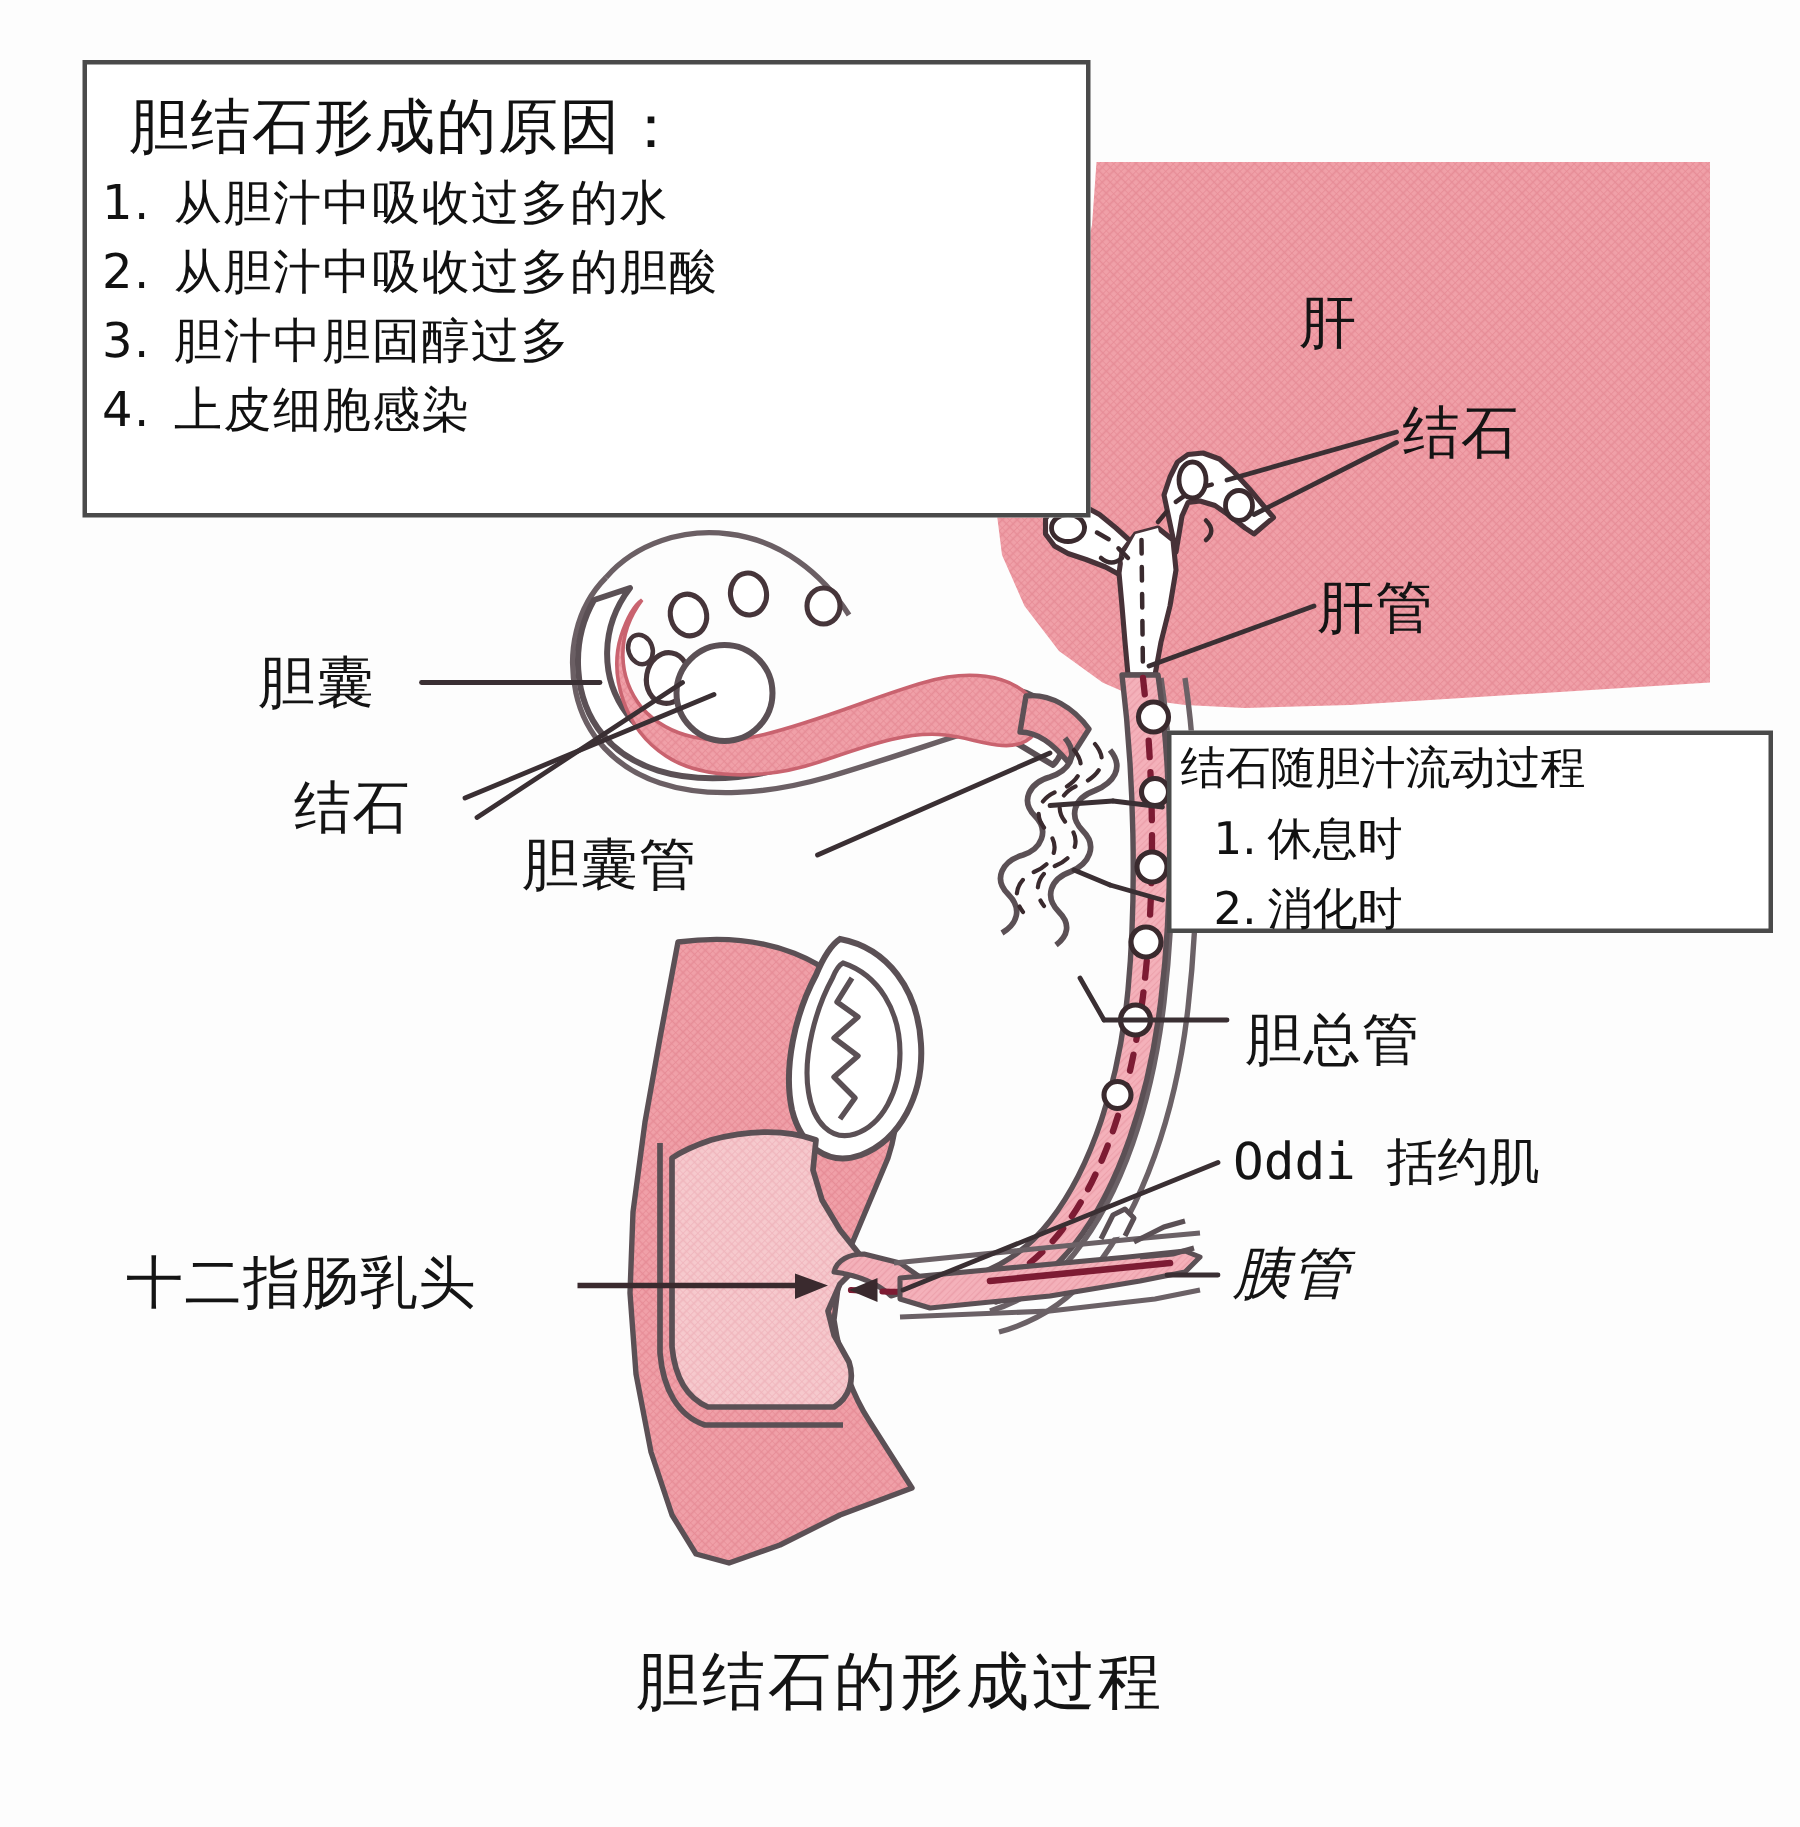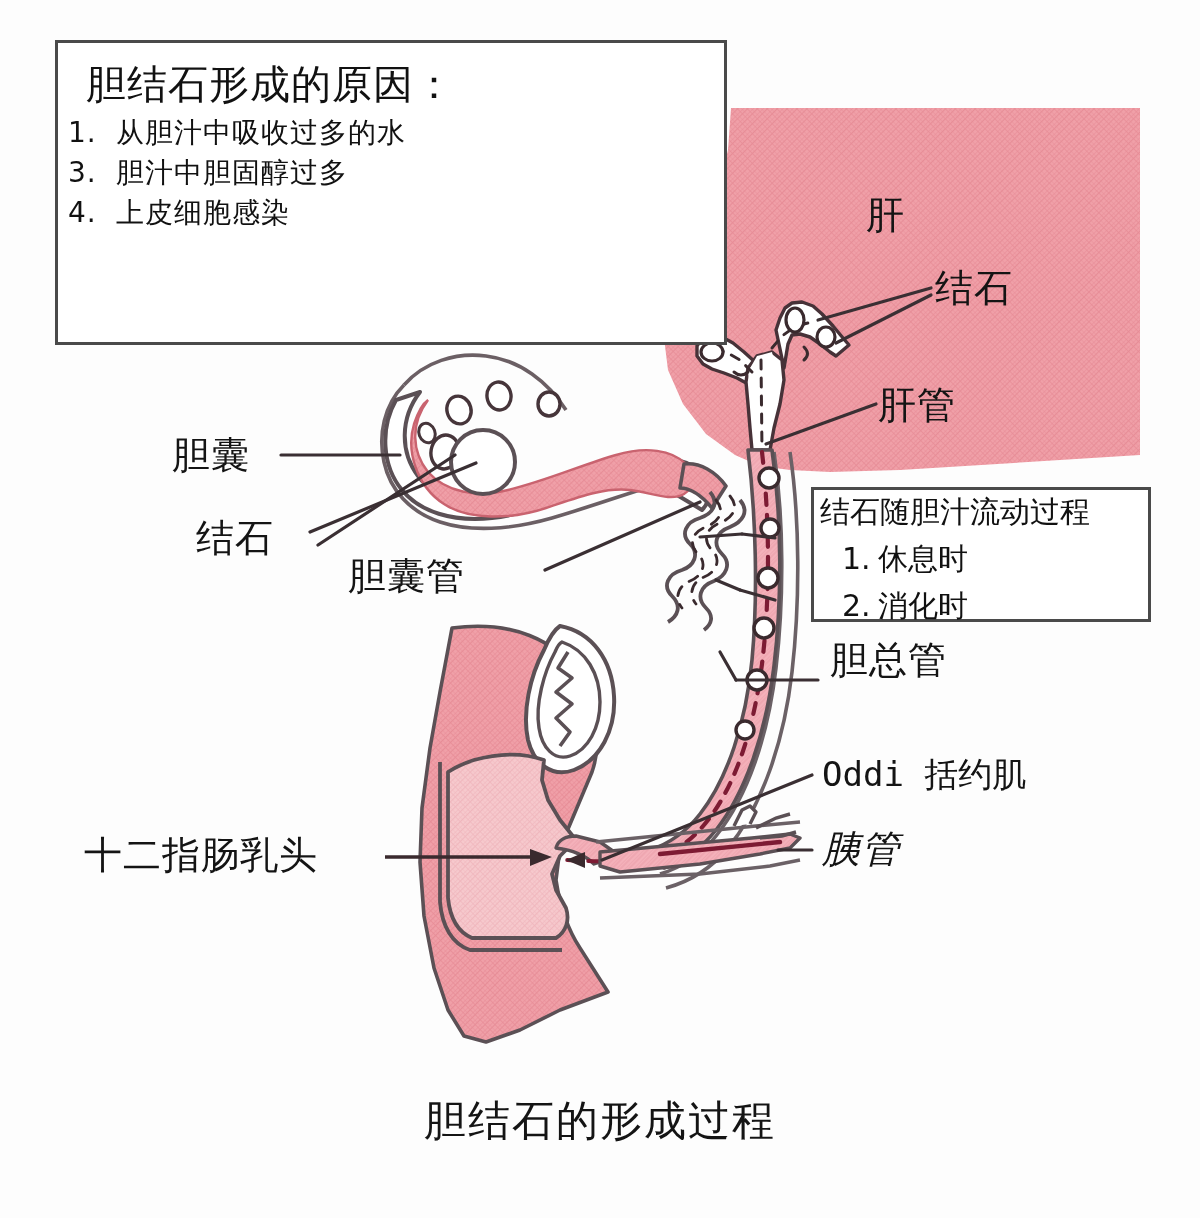--- a/index.html
+++ b/index.html
@@ -43,34 +43,34 @@
     margin: 4px 16px 2px 28px;
     letter-spacing: 1px;
     white-space: nowrap;
   }
   #causes-box ol {
     list-style: none;
     margin: 0;
     padding: 0;
   }
   #causes-box li {
-    font-size: 28px;
+    font-size: 32px;
     color: #111;
     white-space: nowrap;
     margin: 2px 0 2px 10px;
     letter-spacing: 1px;
   }
   #causes-box li .num {
     display: inline-block;
     min-width: 48px;
   }
   #flow-box {
-    left: 811px;
+    left: 778px;
     top: 487px;
-    width: 340px;
+    width: 404px;
     height: 135px;
     padding: 0;
   }
   #flow-box .hdr {
     font-size: 30px;
     color: #111;
     margin: 2px 0 0 6px;
     white-space: nowrap;
     letter-spacing: 0px;
   }
@@ -423,20 +423,23 @@
     </g>
   </svg>
 
   <div class="txtbox" id="causes-box">
     <div class="hdr">胆结石形成的原因：</div>
     <ol>
       <li>
         <span class="num">1.</span><span>从胆汁中吸收过多的水</span>
       </li>
       <li>
+        <span class="num">2.</span><span>从胆汁中吸收过多的胆酸</span>
+      </li>
+      <li>
         <span class="num">3.</span><span>胆汁中胆固醇过多</span>
       </li>
       <li>
         <span class="num">4.</span><span>上皮细胞感染</span>
       </li>
     </ol>
   </div>
 
   <div class="txtbox" id="flow-box">
     <div class="hdr">结石随胆汁流动过程</div>
@@ -455,21 +458,21 @@
   <div class="lbl" style="left:935px; top:263px;">结石</div>
 
   <div class="lbl" style="left:878px; top:380px;">肝管</div>
 
   <div class="lbl" style="left:172px; top:430px;">胆囊</div>
 
   <div class="lbl" style="left:196px; top:513px;">结石</div>
 
   <div class="lbl" style="left:348px; top:551px;">胆囊管</div>
 
-  <div class="lbl" style="left:830px; top:635px;">胆总管</div>
+  <div class="lbl" style="left:830px; top:668px;">胆总管</div>
 
   <div class="lbl mono" style="left:822px; top:752px;">Oddi 括约肌</div>
 
   <div class="lbl" style="left:822px; top:824px;font-style:italic;">胰管</div>
 
   <div class="lbl" style="left:84px; top:830px;">十二指肠乳头</div>
 
   <div id="caption">胆结石的形成过程</div>
 
 </div>

